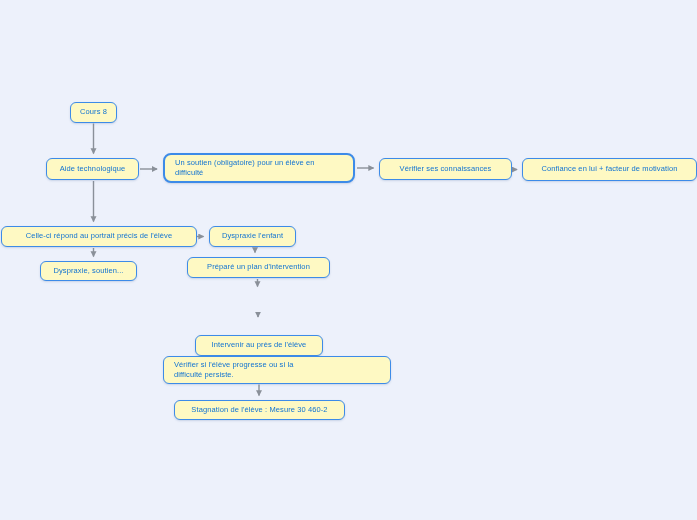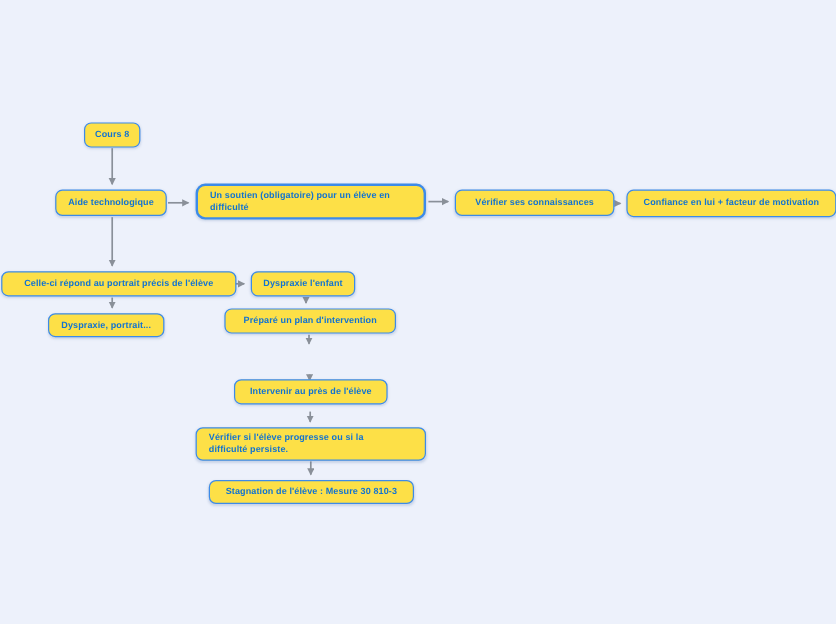--- a/index.html
+++ b/index.html
@@ -5,24 +5,24 @@
   html,body{margin:0;padding:0;}
   body{
     width:697px;height:520px;position:relative;overflow:hidden;
     background:#edf1fb;
     font-family:"Liberation Sans",sans-serif;
   }
   #canvas{position:absolute;inset:0;width:697px;height:520px;}
   #edges{position:absolute;left:0;top:0;z-index:0;}
   .node{
     position:absolute;box-sizing:border-box;z-index:1;
-    background:#fde047;
+    background:#fef9c3;
     border:1.5px solid #3d8be8;border-radius:6px;
     display:flex;align-items:center;justify-content:center;
-    font-weight:700;font-size:7.5px;line-height:1.35;
+    font-weight:400;font-size:7.5px;line-height:1.35;
     color:#1173d2;letter-spacing:.1px;
     padding:2px 6px;white-space:nowrap;
     box-shadow:0 1px 2px rgba(74,111,165,.22);
     cursor:pointer;
   }
   .node.ml{
     white-space:pre-line;justify-content:flex-start;text-align:left;
     padding:3px 10px;
   }
   .node.sel{border-width:2.5px;border-radius:8px;}
@@ -62,25 +62,25 @@
 difficulté</div>
 
   <div class="node" style="left:379px;top:158px;width:133px;height:22px;">Vérifier ses connaissances</div>
 
   <div class="node" style="left:522px;top:158px;width:175px;height:23px;">Confiance en lui + facteur de motivation</div>
 
   <div class="node" style="left:1px;top:226px;width:196px;height:21px;">Celle-ci répond au portrait précis de l'élève</div>
 
   <div class="node" style="left:209px;top:226px;width:87px;height:21px;">Dyspraxie l'enfant</div>
 
-  <div class="node" style="left:40px;top:261px;width:97px;height:20px;">Dyspraxie, portrait...</div>
+  <div class="node" style="left:40px;top:261px;width:97px;height:20px;">Dyspraxie, soutien...</div>
 
   <div class="node" style="left:187px;top:257px;width:143px;height:21px;">Préparé un plan d'intervention</div>
 
 
-  <div class="node" style="left:195px;top:316px;width:128px;height:21px;">Intervenir au près de l'élève</div>
+  <div class="node" style="left:195px;top:335px;width:128px;height:21px;">Intervenir au près de l'élève</div>
 
-  <div class="node ml" style="left:163px;top:356px;width:192px;height:28px;">Vérifier si l'élève progresse ou si la
+  <div class="node ml" style="left:163px;top:356px;width:228px;height:28px;">Vérifier si l'élève progresse ou si la
 difficulté persiste.</div>
 
-  <div class="node" style="left:174px;top:400px;width:171px;height:20px;">Stagnation de l'élève : Mesure 30 810-3</div>
+  <div class="node" style="left:174px;top:400px;width:171px;height:20px;">Stagnation de l'élève : Mesure 30 460-2</div>
 
 </div>
 
 </body></html>

